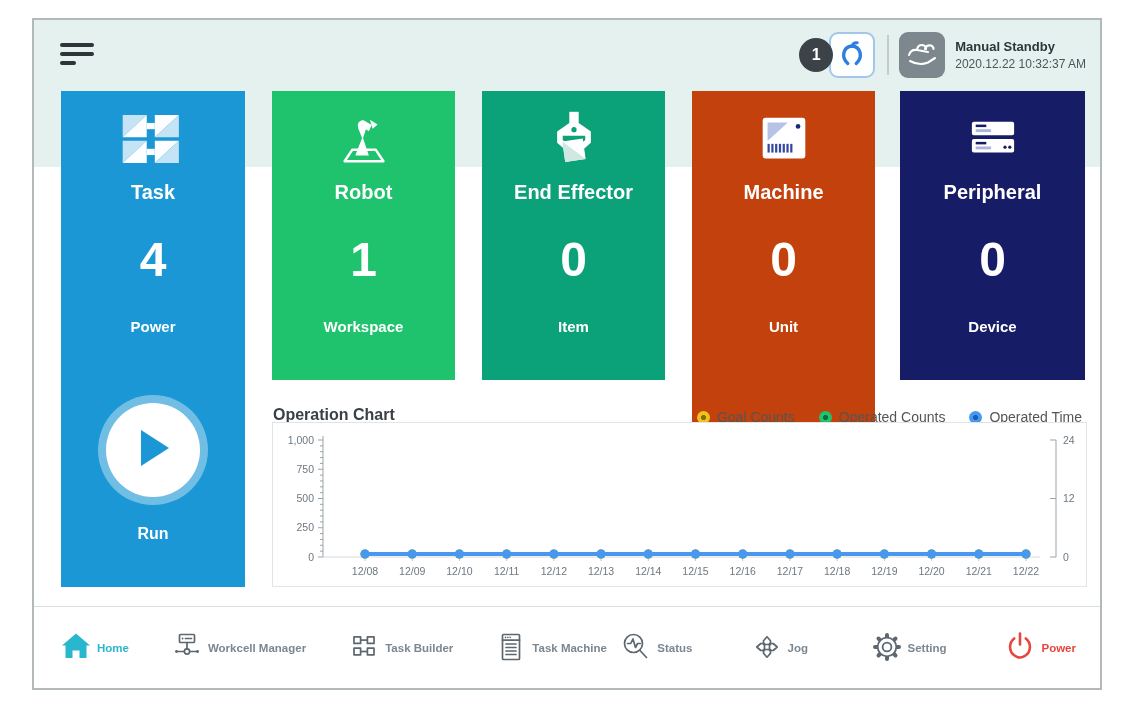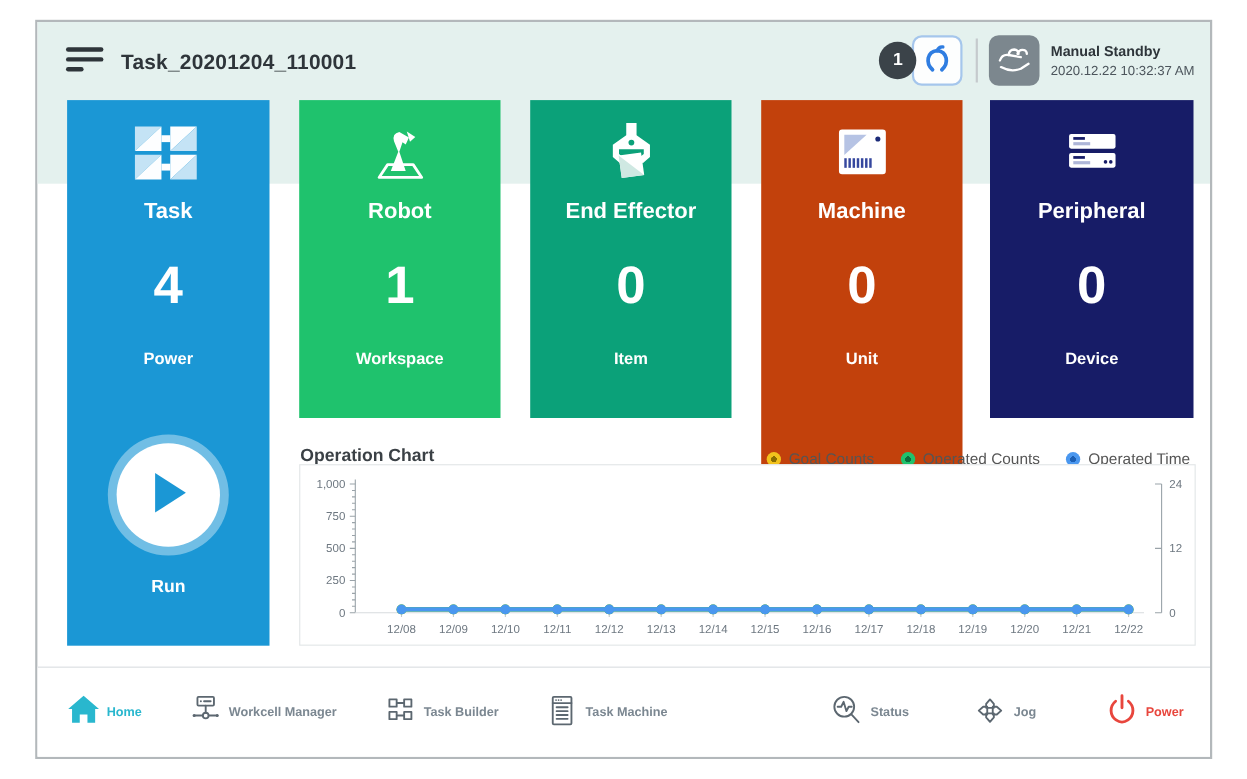--- a/index.html
+++ b/index.html
@@ -63,21 +63,20 @@
 <body>
 
 <div class="frame">
   <div class="topband"></div>
 
   <div class="hamburger">
       <i></i>
       <i></i>
       <i></i>
     </div>
-  <div class="page-title">Task_20201204_110001</div>
 
   <div class="top-right">
     <div class="badge">1</div>
     <button class="tool-btn">
       <span>
         <svg width="32" height="32" viewBox="0 0 34 34">
           <path d="M12.5,27 C5.5,21 7,9.5 17,8.5 C27,9.5 28.5,21 21.5,27" fill="none" stroke="#2f7de1" stroke-width="3.6" stroke-linecap="round"></path>
           <path d="M17,8.5 q1.5,-4 5.5,-3.5" fill="none" stroke="#2f7de1" stroke-width="3.2" stroke-linecap="round"></path>
         </svg>
       </span>
@@ -407,20 +406,39 @@
         <span>
           <svg width="36" height="34" viewBox="0 0 34 34" fill="none" stroke="#5c6770" stroke-width="1.7" stroke-linejoin="round">
             <path d="M13.5,14.5 V10.8 L17,6.8 L20.5,10.8 V14.5 Z"></path>
             <path d="M13.5,19.5 V23.2 L17,27.2 L20.5,23.2 V19.5 Z"></path>
             <path d="M14.5,13.5 H10.8 L6.8,17 L10.8,20.5 H14.5 Z"></path>
             <path d="M19.5,13.5 H23.2 L27.2,17 L23.2,20.5 H19.5 Z"></path>
           </svg>
         </span>
         <span>Jog</span>
       </div>
+      <div class="nav-item">
+        <span>
+          <svg width="36" height="34" viewBox="0 0 34 34">
+            <g stroke="#5c6770" stroke-width="4" stroke-linecap="round">
+              <line x1="26.5" y1="17" x2="29" y2="17"></line>
+                <line x1="23.7" y1="23.7" x2="25.5" y2="25.5"></line>
+              <line x1="17" y1="26.5" x2="17" y2="29"></line>
+                <line x1="10.3" y1="23.7" x2="8.5" y2="25.5"></line>
+              <line x1="7.5" y1="17" x2="5" y2="17"></line>
+                <line x1="10.3" y1="10.3" x2="8.5" y2="8.5"></line>
+              <line x1="17" y1="7.5" x2="17" y2="5"></line>
+                <line x1="23.7" y1="10.3" x2="25.5" y2="8.5"></line>
+            </g>
+            <circle cx="17" cy="17" r="9.3" fill="#fff" stroke="#5c6770" stroke-width="1.8"></circle>
+            <circle cx="17" cy="17" r="4.4" fill="none" stroke="#5c6770" stroke-width="1.8"></circle>
+          </svg>
+        </span>
+        <span>Setting</span>
+      </div>
       <div class="nav-item power">
         <span>
           <svg width="36" height="34" viewBox="0 0 34 34" fill="none" stroke="#e8463d" stroke-width="2.6" stroke-linecap="round">
             <path d="M11.2,8.5 C5.5,13 5.8,21.5 11.5,25.5 C15,28 19,28 22.5,25.5 C28.2,21.5 28.5,13 22.8,8.5"></path>
             <line x1="17" y1="3.5" x2="17" y2="14.5"></line>
           </svg>
         </span>
         <span>Power</span>
       </div>
     </div>

